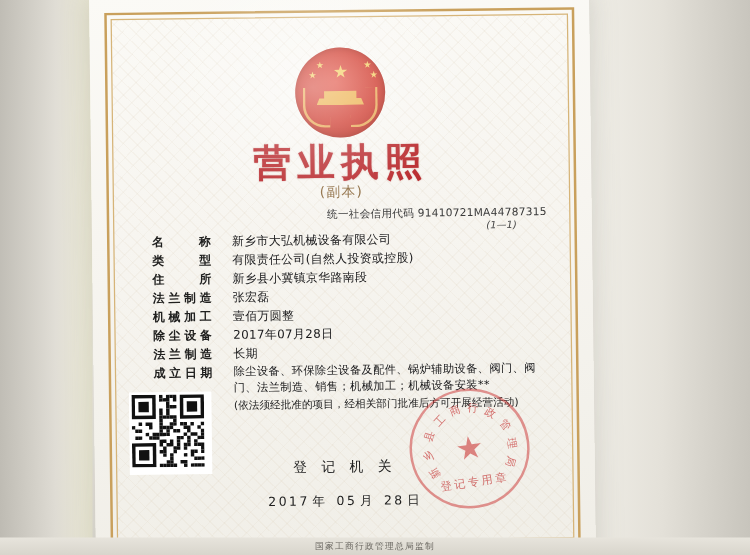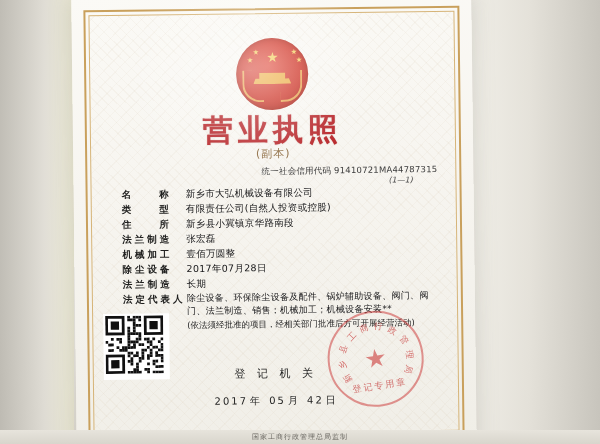--- a/index.html
+++ b/index.html
@@ -353,21 +353,21 @@
       </div>
       <div class="field-row">
         <div class="field-label">除尘设备</div>
         <div class="field-value">2017年07月28日</div>
       </div>
       <div class="field-row">
         <div class="field-label">法兰制造</div>
         <div class="field-value">长期</div>
       </div>
       <div class="field-row">
-        <div class="field-label">法定代表人</div>
+        <div class="field-label">成立日期</div>
         <div class="field-value multi">除尘设备、环保除尘设备及配件、锅炉辅助设备、阀门、阀门、法兰制造、销售；机械加工；机械设备安装**</div>
       </div>
       <div class="field-row">
         <div class="field-label"></div>
         <div class="note">(依法须经批准的项目，经相关部门批准后方可开展经营活动)</div>
       </div>
     </div>
 
     <div class="qr">
       <div class="qr-grid" id="qr-grid"><svg width="58" height="58" viewBox="0 0 58 58" xmlns="http://www.w3.org/2000/svg">
@@ -517,19 +517,19 @@
         </div>
       <div class="seal-star"></div>
       <div class="seal-char">登记专用章</div>
     </div>
 
     <div class="registry">登 记 机 关</div>
 
     <div class="issue-date">
       <span>2017</span><span>年</span>
       <span>05</span><span>月</span>
-      <span>42</span><span>日</span>
+      <span>28</span><span>日</span>
     </div>
   </div>
 
   <div class="glare"></div>
   <div class="bottom-strip">国家工商行政管理总局监制</div>
 </div>
 
 </body></html>

